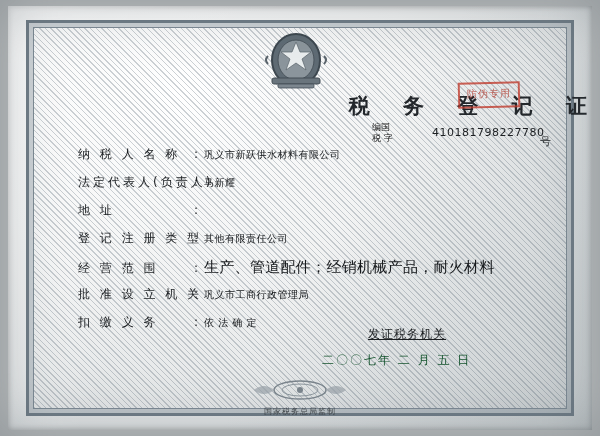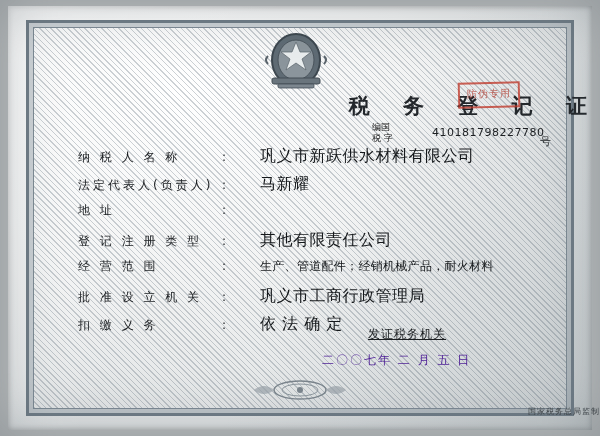--- a/index.html
+++ b/index.html
@@ -125,68 +125,67 @@
   .fields {
     position: absolute;
     left: 78px; top: 146px;
     width: 440px;
   }
   .field {
     display: flex;
     align-items: baseline;
     margin-bottom: 12px;
     height: 16px;
-    gap: 28px;
   }
   .f-label {
     width: 116px;
     font-size: 12px;
     color: #1b1e21;
     letter-spacing: 3px;
     white-space: nowrap;
   }
   .f-colon {
     width: 10px;
     font-size: 12px;
     color: #1b1e21;
   }
   .f-value {
-    font-size: 16px;
+    font-size: 10px;
     color: #15181b;
     letter-spacing: 0.5px;
   }
   .f-value.small {
-    font-size: 12px;
+    font-size: 15px;
     letter-spacing: 0.3px;
   }
   .issuer {
     position: absolute;
     left: 368px; top: 326px;
     font-size: 12px;
     color: #1b1e21;
     letter-spacing: 1px;
     text-decoration: underline;
   }
   .date {
     position: absolute;
     left: 322px; top: 352px;
     font-size: 12px;
-    color: #4c1d95;
+    color: #14532d;
     letter-spacing: 2px;
   }
   .footer-seal {
     position: absolute;
     left: 250px; top: 378px;
     width: 100px; height: 24px;
   }
   .footer-note {
     position: absolute;
     left: 0; right: 0;
     top: 406px;
-    text-align: right;
+    text-align: center;
     font-size: 8px;
     color: #3b4044;
     letter-spacing: 1px;
   }
   .vignette {
     position: absolute;
     left: 0; top: 0; right: 0; bottom: 0;
     box-shadow: inset 0 0 60px rgba(70,80,90,0.35);
     pointer-events: none;
   }

